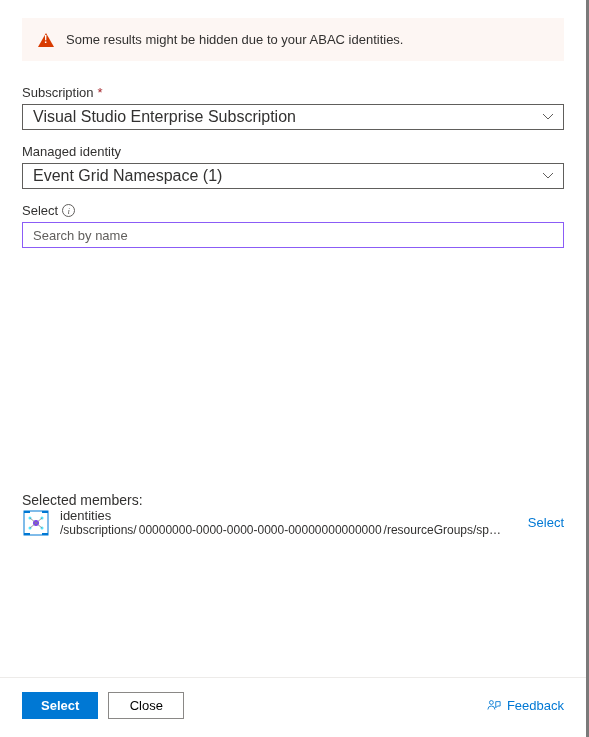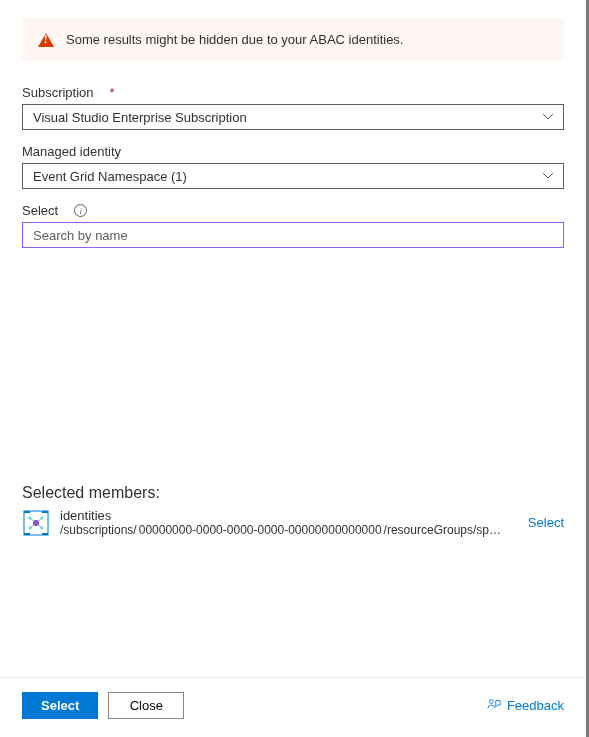--- a/index.html
+++ b/index.html
@@ -72,21 +72,21 @@
     }
     .field-group {
       margin-bottom: 14px;
     }
     .field-label {
       font-size: 13px;
       color: #323130;
       margin-bottom: 4px;
       display: flex;
       align-items: center;
-      gap: 16px;
+      gap: 4px;
     }
     .required {
       color: #a4262c;
     }
     .info-icon {
       display: inline-flex;
       align-items: center;
       justify-content: center;
       width: 13px;
       height: 13px;
@@ -95,21 +95,21 @@
       font-size: 9px;
       color: #605e5c;
       font-style: italic;
       font-family: Georgia, serif;
     }
     .dropdown {
       width: 100%;
       border: 1px solid #605e5c;
       background: #fff;
       padding: 5px 10px;
-      font-size: 13px;
+      font-size: 16px;
       display: flex;
       justify-content: space-between;
       align-items: center;
       cursor: pointer;
       height: 26px;
     }
     .chevron {
       width: 10px;
       height: 6px;
     }
@@ -125,22 +125,21 @@
     .text-input::placeholder {
       color: #605e5c;
     }
     .spacer {
       flex: 1;
     }
     .selected-members {
       margin-bottom: 20px;
     }
     .selected-members-label {
-      font-size: 16px;
-      margin-bottom: 6px;
+      font-size: 14px;
     }
     .member-row {
       display: flex;
       align-items: center;
       gap: 10px;
     }
     .member-icon {
       width: 28px;
       height: 28px;
       flex-shrink: 0;
@@ -197,21 +196,21 @@
       background: #0078d4;
       border-color: #0078d4;
       color: #fff;
       font-weight: 600;
     }
     .footer-spacer {
       flex: 1;
     }
     .feedback {
       display: flex;
-      align-items: flex-start;
+      align-items: flex-end;
       gap: 6px;
       color: #0078d4;
       font-size: 13px;
       cursor: pointer;
     }
     .feedback-icon {
       width: 14px;
       height: 14px;
     }
   </style>

